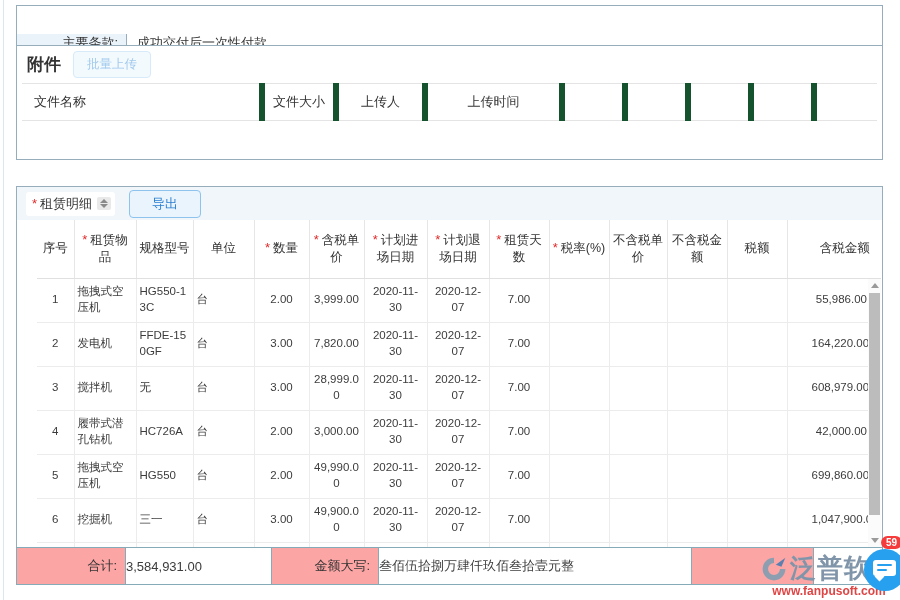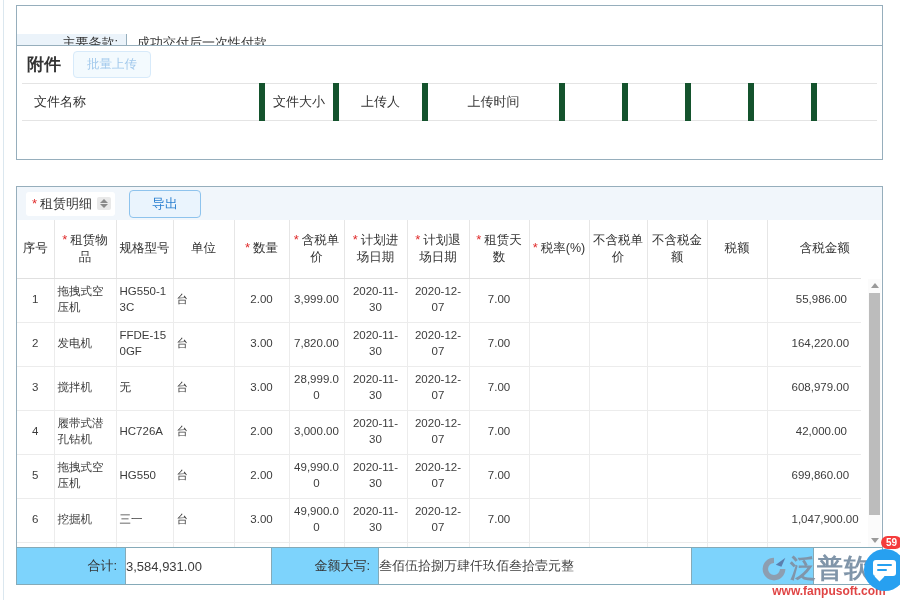--- a/index.html
+++ b/index.html
@@ -35,21 +35,21 @@
   .req{color:#e02b2b;margin-right:3px;font-size:13px;}
   .sel .ttl{font-size:13px;color:#333;}
   .spinner{display:inline-flex;flex-direction:column;margin-left:5px;background:#e9e9e9;border-radius:2px;
            padding:2px 3px;gap:1px;cursor:pointer;}
   .spinner i{display:block;width:0;height:0;border-left:4px solid transparent;border-right:4px solid transparent;}
   .spinner .up{border-bottom:4px solid #8a8a8a;}
   .spinner .dn{border-top:4px solid #8a8a8a;}
   .btn-blue{margin-left:14px;background:#eaf4fd;border:1px solid #8ec3ed;color:#2a7fd0;font-size:13px;
             padding:4px 22px;border-radius:4px;cursor:pointer;font-family:inherit;}
 
-  .rental table{border-collapse:collapse;table-layout:fixed;width:844px;margin-left:0;}
+  .rental table{border-collapse:collapse;table-layout:fixed;width:844px;margin-left:20px;}
   .rental th{height:58px;font-weight:400;font-size:12.5px;color:#333;text-align:center;vertical-align:middle;
              border-right:1px solid #e6e6e6;border-bottom:1px solid #e0e0e0;padding:2px 3px;box-sizing:border-box;background:#fff;}
   .rental td{height:44px;font-size:11.5px;color:#3c3c3c;vertical-align:middle;border-right:1px solid #ececec;
              border-bottom:1px solid #ececec;padding:2px 3px;box-sizing:border-box;background:#fff;line-height:1.35;}
   .rental th:last-child,.rental td:last-child{border-right:none;padding-left:24px;}
   .rental tr.partial td{height:7px;padding:0;border-bottom:none;}
   .al-l{text-align:left;} .al-c{text-align:center;} .al-r{text-align:right;padding-right:14px !important;}
   .bk{word-break:break-all;}
 
   
@@ -57,21 +57,21 @@
   .varrow{position:absolute;left:0;width:13px;height:13px;display:flex;align-items:center;justify-content:center;cursor:pointer;}
   .varrow i{display:block;width:0;height:0;border-left:4px solid transparent;border-right:4px solid transparent;}
   .varrow.up{top:0;} .varrow.up i{border-bottom:5px solid #9a9a9a;}
   .varrow.dn{bottom:0;} .varrow.dn i{border-top:5px solid #9a9a9a;}
   .vthumb{position:absolute;left:1px;top:14px;width:11px;height:calc(100% - 46px);background:#bcbcbc;cursor:pointer;}
 
   
   .foot{top:547px;height:38px;display:flex;border-color:#85aab8;}
   .foot>div{box-sizing:border-box;display:flex;align-items:center;border-right:1px solid #85aab8;font-size:13px;}
   .foot>div:last-child{border-right:none;}
-  .foot .fl{background:#7dd3fc;justify-content:flex-end;padding-right:8px;color:#333;}
+  .foot .fl{background:#fca5a5;justify-content:flex-end;padding-right:8px;color:#333;}
   .foot .fv{background:#fff;color:#3c3c3c;}
   .f1{width:109px;} .f2{width:146px;} .f3{width:107px;} .f4{width:313px;} .f5{width:122px;} .f6{flex:1;background:#fff;}
 
   
   .wm{position:absolute;left:760px;top:551px;z-index:5;display:flex;flex-direction:column;align-items:center;pointer-events:none;}
   .wm .row{display:flex;align-items:center;gap:2px;}
   .wm .brand{font-size:26px;font-weight:bold;color:#8095a9;letter-spacing:1px;}
   .wm .url{font-size:12px;font-weight:bold;color:#e04545;margin-top:-2px;}
   .chat{position:absolute;left:864px;top:549px;width:42px;height:42px;border-radius:50%;background:#27a0f0;z-index:6;cursor:pointer;}
   .bubble{position:absolute;left:9px;top:11px;width:23px;height:16px;background:#fff;border-radius:3px;}

